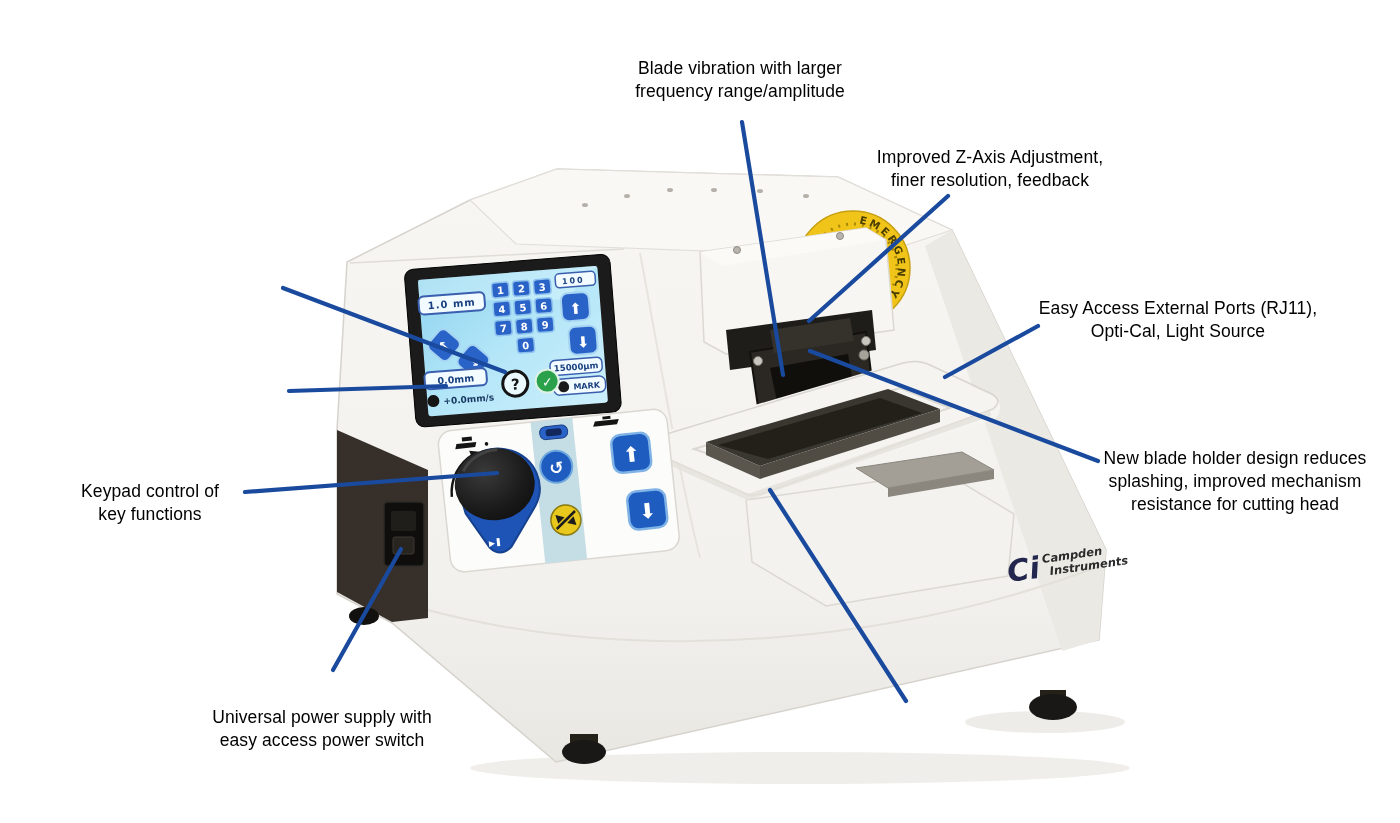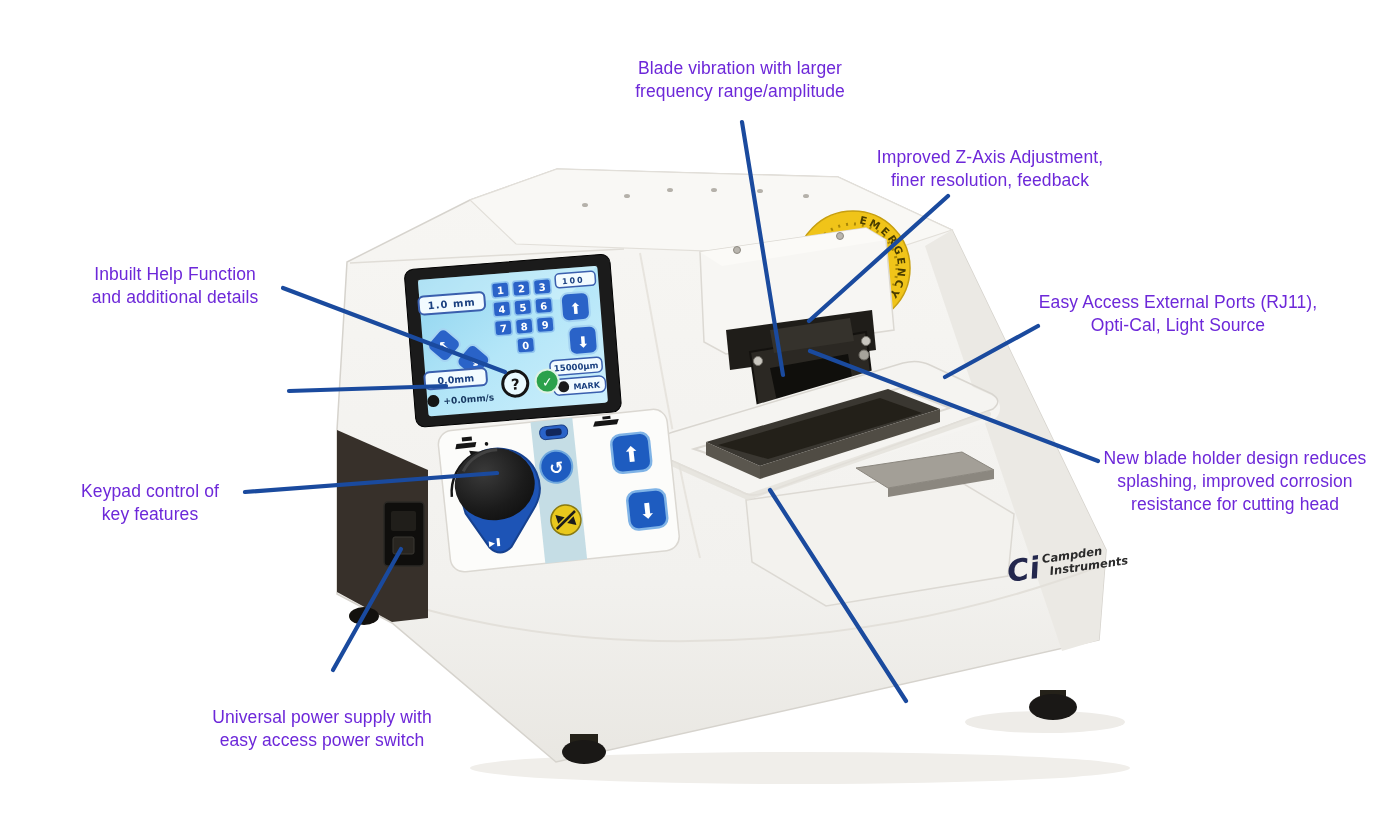--- a/index.html
+++ b/index.html
@@ -1,19 +1,19 @@
 <!DOCTYPE html>
 <html><head>
 <meta charset="utf-8">
 <style>
   html,body{margin:0;padding:0;background:#ffffff;}
   #stage{position:relative;width:1400px;height:823px;background:#ffffff;overflow:hidden;
          font-family:"Liberation Sans","DejaVu Sans",sans-serif;}
   #stage svg{position:absolute;left:0;top:0;}
-  .callout{position:absolute;color:#6d28d9;font-size:17.5px;line-height:1.31;
+  .callout{position:absolute;color:#000000;font-size:17.5px;line-height:1.31;
            text-align:center;white-space:pre-line;letter-spacing:.1px;}
   svg text{font-family:"DejaVu Sans","Liberation Sans",sans-serif;}
 </style>
 </head>
 <body>
 
 <div id="stage">
 
 <svg width="1400" height="823" viewBox="0 0 1400 823">
   <defs>
@@ -239,25 +239,23 @@
     <line x1="810" y1="351" x2="1098" y2="461"></line>
     <line x1="401" y1="549" x2="333" y2="670"></line>
     <line x1="770" y1="490" x2="906" y2="701"></line>
   </g>
 </svg>
 
 <div class="callout" style="left:565px;top:57px;width:350px;">Blade vibration with larger
 frequency range/amplitude</div>
 <div class="callout" style="left:815px;top:146px;width:350px;">Improved Z-Axis Adjustment,
 finer resolution, feedback</div>
-<div class="callout" style="left:25px;top:263px;width:300px;">Inbuilt Help Function
-and additional details</div>
-<div class="callout" style="left:1003px;top:291px;width:350px;">Easy Access External Ports (RJ11),
+<div class="callout" style="left:1003px;top:297px;width:350px;">Easy Access External Ports (RJ11),
 Opti-Cal, Light Source</div>
 <div class="callout" style="left:25px;top:480px;width:250px;">Keypad control of
-key features</div>
+key functions</div>
 <div class="callout" style="left:1085px;top:447px;width:300px;">New blade holder design reduces
-splashing, improved corrosion
+splashing, improved mechanism
 resistance for cutting head</div>
 <div class="callout" style="left:172px;top:686px;width:300px;margin-top:20px;">Universal power supply with
 easy access power switch</div>
 
 </div>
 
 </body></html>

